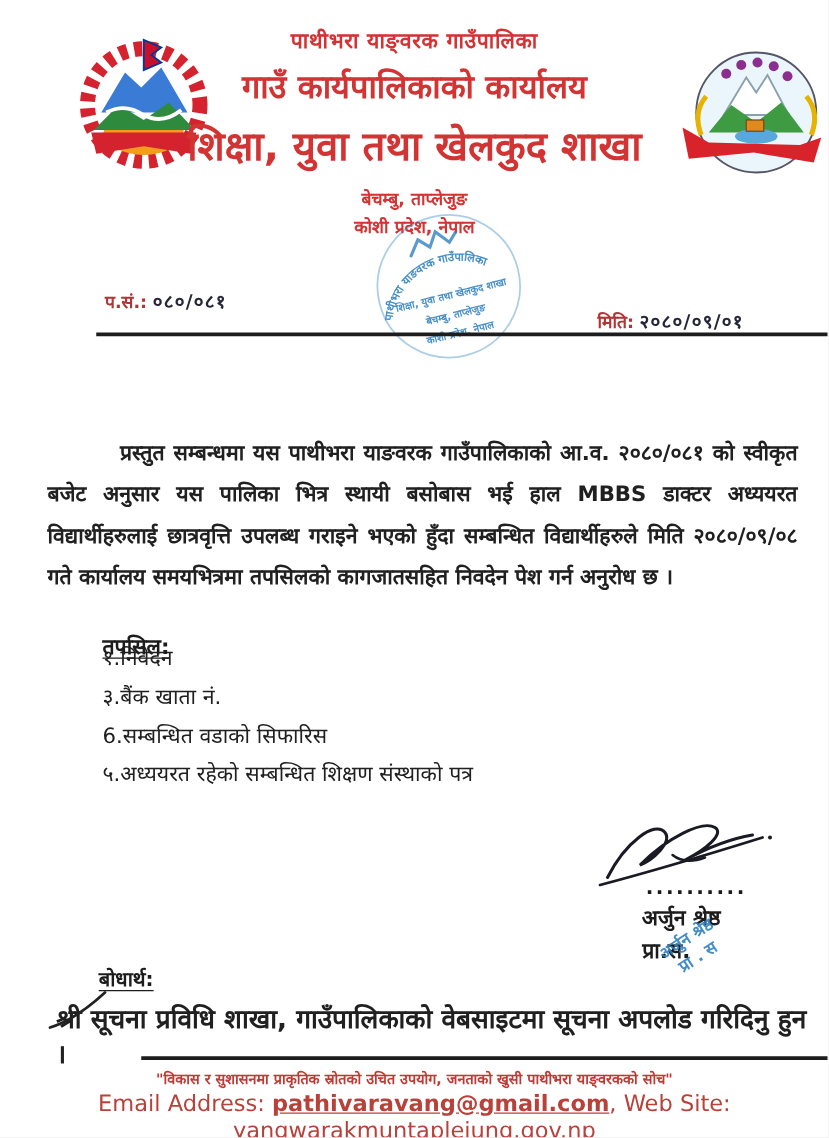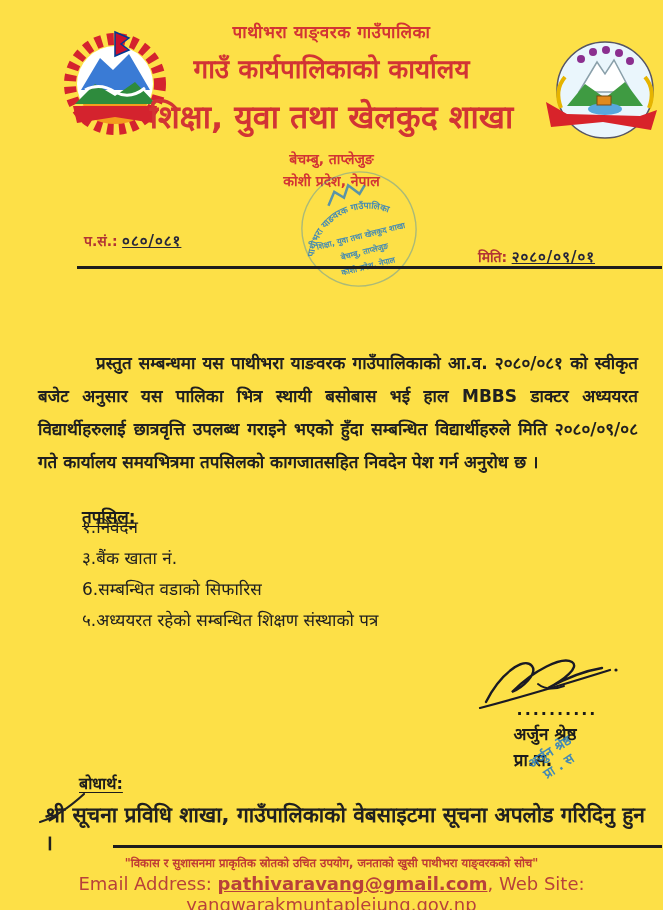--- a/index.html
+++ b/index.html
@@ -2,42 +2,42 @@
 <html><head>
 <meta charset="utf-8">
 <style>
   * { margin: 0; padding: 0; box-sizing: border-box; }
   html, body { background: #e8e8e8; }
   body { font-family: "DejaVu Sans", "Liberation Sans", sans-serif; }
   .page {
     position: relative;
     width: 663px; height: 910px;
     margin: 0 auto;
-    background: #fde047;
+    background: #ffffff;
     overflow: hidden;
     color: #1c1c1c;
   }
   
   .head-lines { position: absolute; top: 20px; left: 0; width: 100%; text-align: center; }
   .hl-1 { font-size: 17px; font-weight: bold; color: #d23434; letter-spacing: .5px; }
   .hl-2 { font-size: 26px; font-weight: bold; color: #d23434; margin-top: 7px; }
   .hl-3 { font-size: 32px; font-weight: bold; color: #d23434; margin-top: 8px; }
   .hl-4 { font-size: 14px; font-weight: bold; color: #d23434; margin-top: 12px; }
   .hl-5 { font-size: 14px; font-weight: bold; color: #d23434; margin-top: 3px; }
   .emblem-left  { position: absolute; left: 55px;  top: 26px; width: 120px; height: 118px; }
   .emblem-right { position: absolute; left: 545px; top: 32px; width: 115px; height: 118px; }
   
   .seal-wrap { position: absolute; left: 283px; top: 165px; width: 152px; height: 128px;
                transform: rotate(-14deg); opacity: .88; pointer-events: none; }
   .seal-wrap text { fill: #2f80c0; font-weight: bold; }
   
   .ref-row  { position: absolute; left: 84px;  top: 230px; font-size: 14px; }
   .date-row { position: absolute; left: 478px; top: 246px; font-size: 14px; }
   .meta-label { color: #b23434; font-weight: bold; }
-  .meta-value { color: #26263a; font-weight: bold; font-size: 15px; letter-spacing: 1px; text-decoration: underline; }
+  .meta-value { color: #26263a; font-weight: bold; font-size: 15px; letter-spacing: 1px; }
   .divider-top { position: absolute; left: 77px; top: 266px; width: 585px; border-top: 3px solid #1d1d1d; }
   
   .subject { position: absolute; top: 300px; left: 0; width: 100%; text-align: center;
              font-size: 18px; font-weight: bold; }
   .subject .underlined { text-decoration: underline; text-underline-offset: 4px; margin: 0 6px; }
   
   .body-par { position: absolute; left: 38px; top: 347px; width: 600px;
               font-size: 17px; line-height: 33px; font-weight: bold; color: #202020;
               text-align: justify; text-indent: 58px; }
   

